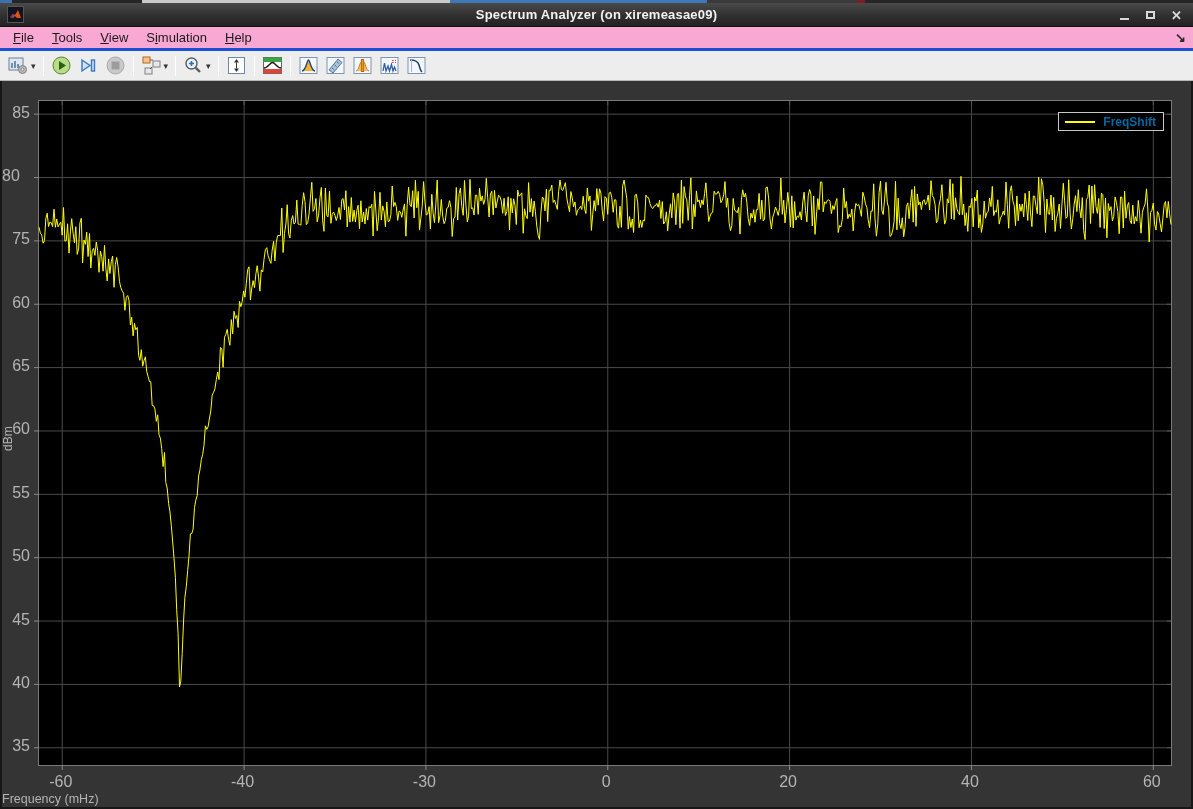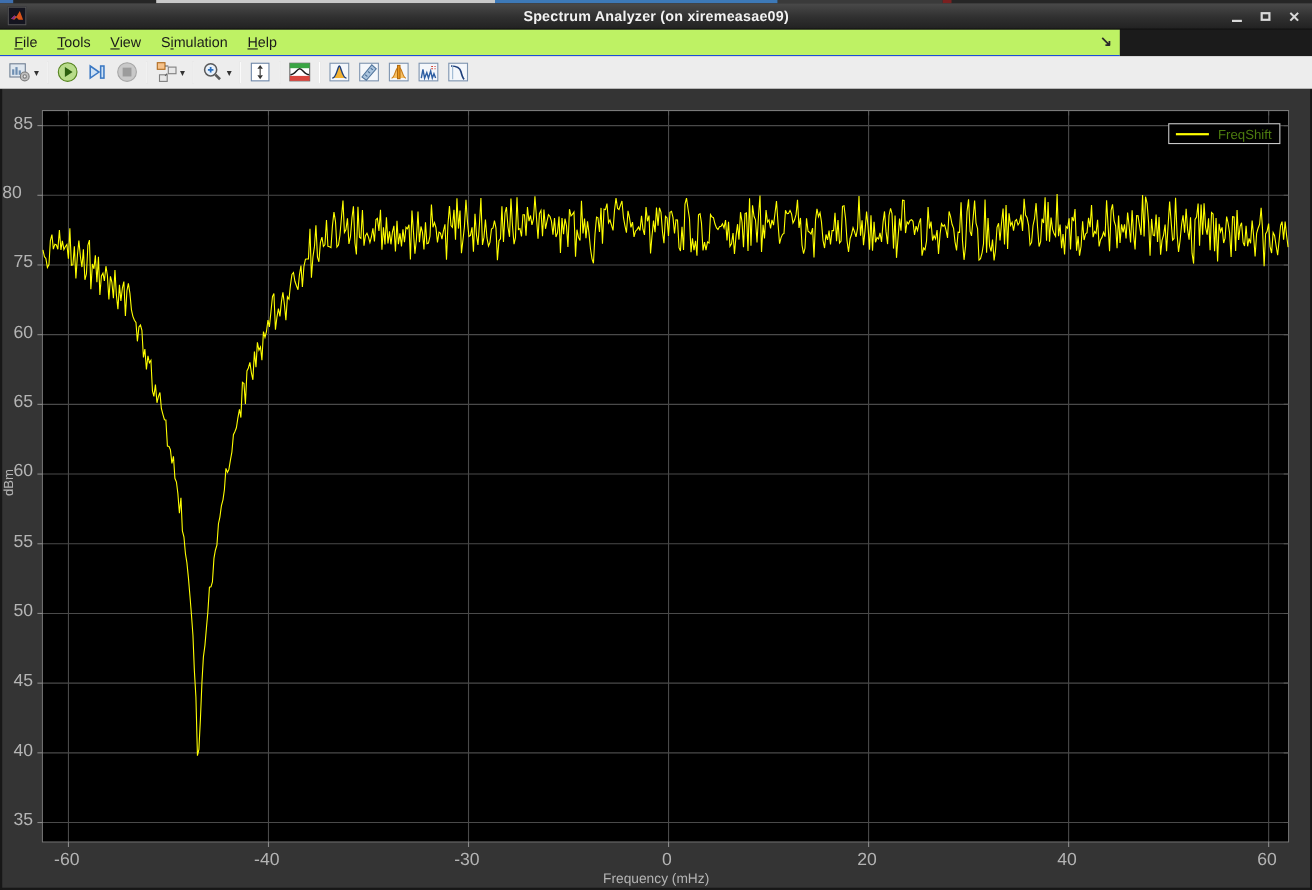--- a/index.html
+++ b/index.html
@@ -15,46 +15,46 @@
   .app-icon{width:17px;height:17px;margin-left:7px;background:#14141f;border:1px solid #555;
     display:flex;align-items:center;justify-content:center;flex:0 0 auto;}
   .win-title{position:absolute;left:0;right:0;text-align:center;color:#f2f2f2;
     font-size:13px;font-weight:bold;letter-spacing:.2px;}
   .win-btns{position:absolute;right:8px;top:0;height:24px;display:flex;align-items:center;gap:9px;}
   .win-btn{width:17px;height:15px;display:flex;align-items:center;justify-content:center;cursor:default;}
   .glyph-min{width:9px;height:2px;background:#d9d9d9;margin-top:7px;}
   .glyph-max{width:9px;height:8px;border:2px solid #d9d9d9;}
   .glyph-close{color:#d9d9d9;font-size:13px;font-weight:bold;line-height:1;}
   
-  .menubar{position:absolute;top:27px;left:0;width:1018px;height:24px;background:#bef264;
-    border-bottom:1px solid #1d4ed8;display:flex;align-items:center;padding-left:4px;}
+  .menubar{position:absolute;top:27px;left:0;width:1193px;height:24px;background:#f9a8d4;
+    border-bottom:3px solid #1d4ed8;display:flex;align-items:center;padding-left:4px;}
   .menu-item{padding:3px 9px;font-size:13px;color:#1a1a1a;}
   .menu-item u{text-decoration:underline;}
   .dock-arrow{position:absolute;right:7px;top:3px;font-size:13px;color:#2b2b2b;font-weight:bold;}
   
   .toolbar{position:absolute;top:51px;left:0;width:1193px;height:30px;background:#ededed;
     border-bottom:1px solid #b7b7b7;display:flex;align-items:center;padding-left:5px;}
   .tb-btn{display:flex;align-items:center;justify-content:center;height:26px;padding:0 2px;margin:0 1px;}
   .tb-btn svg{display:block;}
   .tb-caret{font-size:9px;color:#333;margin-left:2px;}
   .tb-sep{width:1px;height:20px;background:#c2c2c2;margin:0 4px;border-right:1px solid #fff;}
   
   .figure{position:absolute;top:81px;left:0;width:1193px;height:728px;background:#343434;
     border-left:2px solid #171717;border-right:2px solid #171717;border-bottom:2px solid #171717;}
   .axes{position:absolute;left:36px;top:19px;width:1134px;height:666px;background:#000;
     border:1px solid #7a7a7a;}
   .axes svg{overflow:visible;}
   .tick-label{position:absolute;color:#b4b4b4;font-size:16px;white-space:nowrap;}
   .ylab{position:absolute;left:-1px;top:50%;color:#b4b4b4;font-size:12px;
     transform:translateY(-50%) rotate(-90deg);transform-origin:center;width:14px;text-align:center;}
-  .xlab{position:absolute;left:0;width:100%;text-align:center;color:#b4b4b4;font-size:12.5px;}
+  .xlab{position:absolute;left:0;width:100%;text-align:left;color:#b4b4b4;font-size:12.5px;}
   .legend{position:absolute;background:#000;border:1px solid #c8c8c8;display:flex;
     align-items:center;padding:2px 7px 2px 6px;height:19px;}
   .legend-line{width:30px;height:0;border-top:2px solid #ffff00;margin-right:8px;}
-  .legend-label{color:#4d7c0f;font-size:12px;line-height:1;}
+  .legend-label{color:#0369a1;font-size:12px;line-height:1;font-weight:bold;}
 </style>
 </head>
 <body>
 
 <div class="screen">
 
   <div class="bg-strip">
       <div class="seg" style="left: 0px; width: 12px; background: rgb(62, 111, 174);"></div>
       <div class="seg" style="left: 142px; width: 308px; background: rgb(201, 201, 201);"></div>
       <div class="seg" style="left: 450px; width: 257px; background: rgb(61, 121, 184);"></div>

